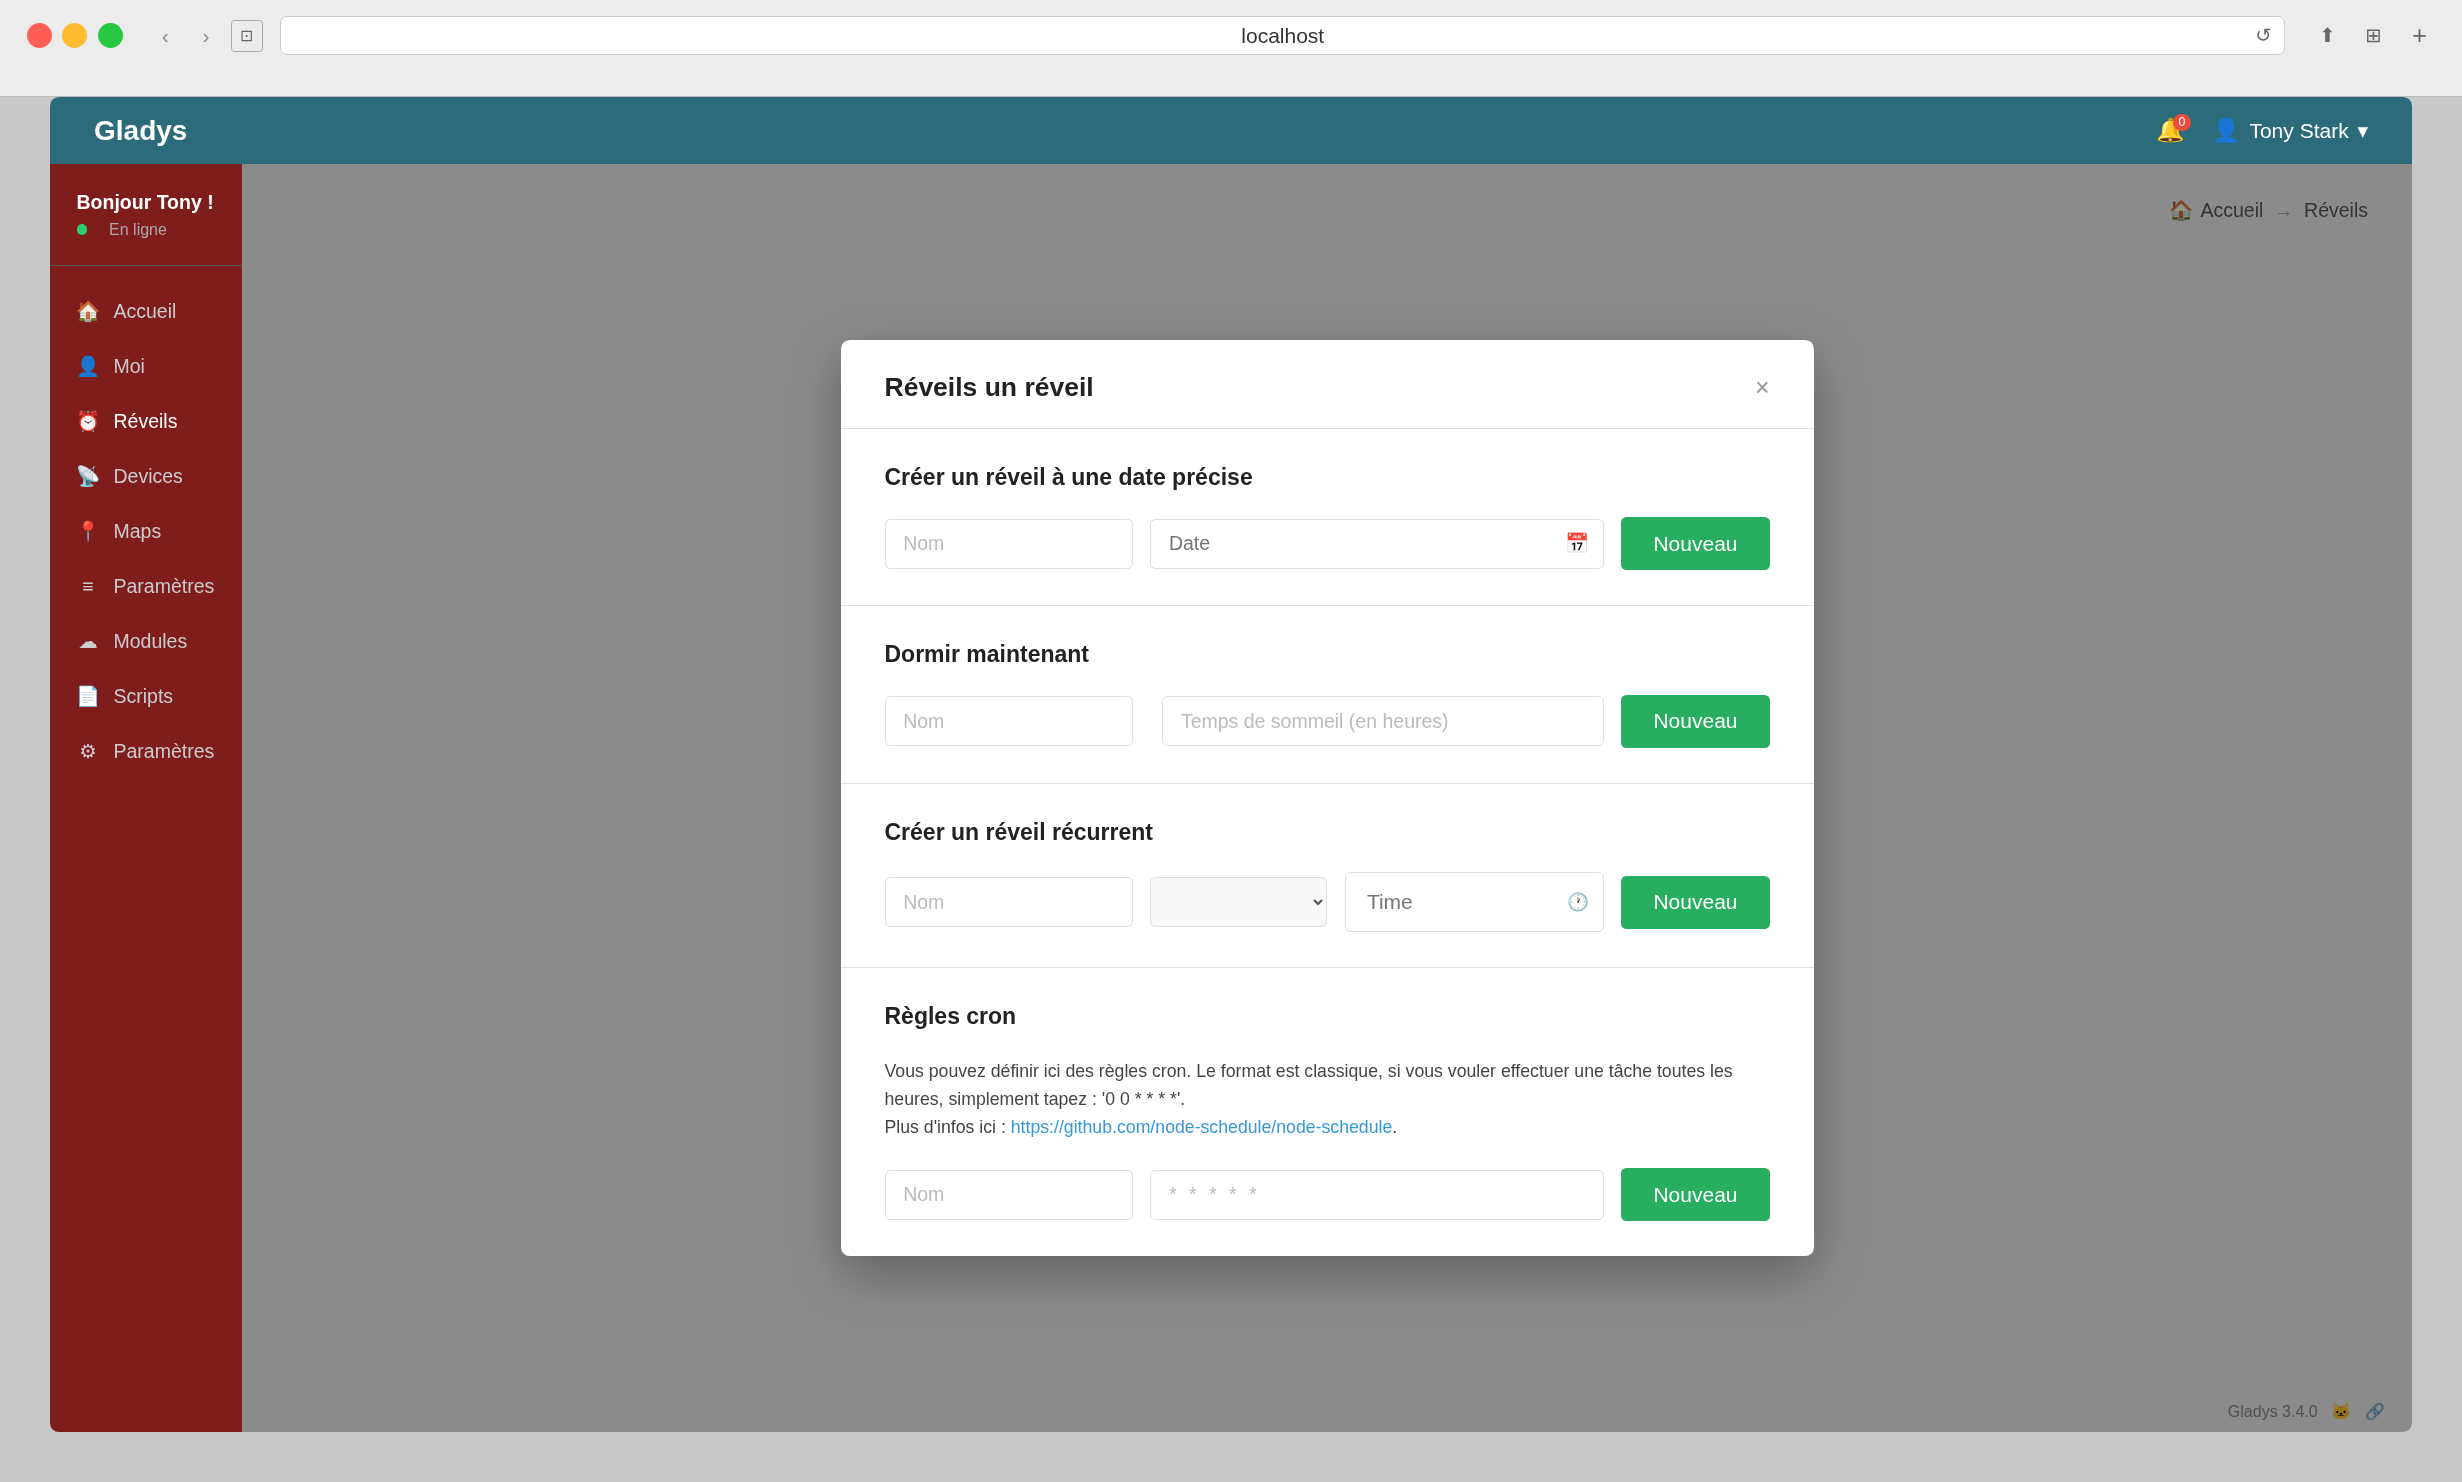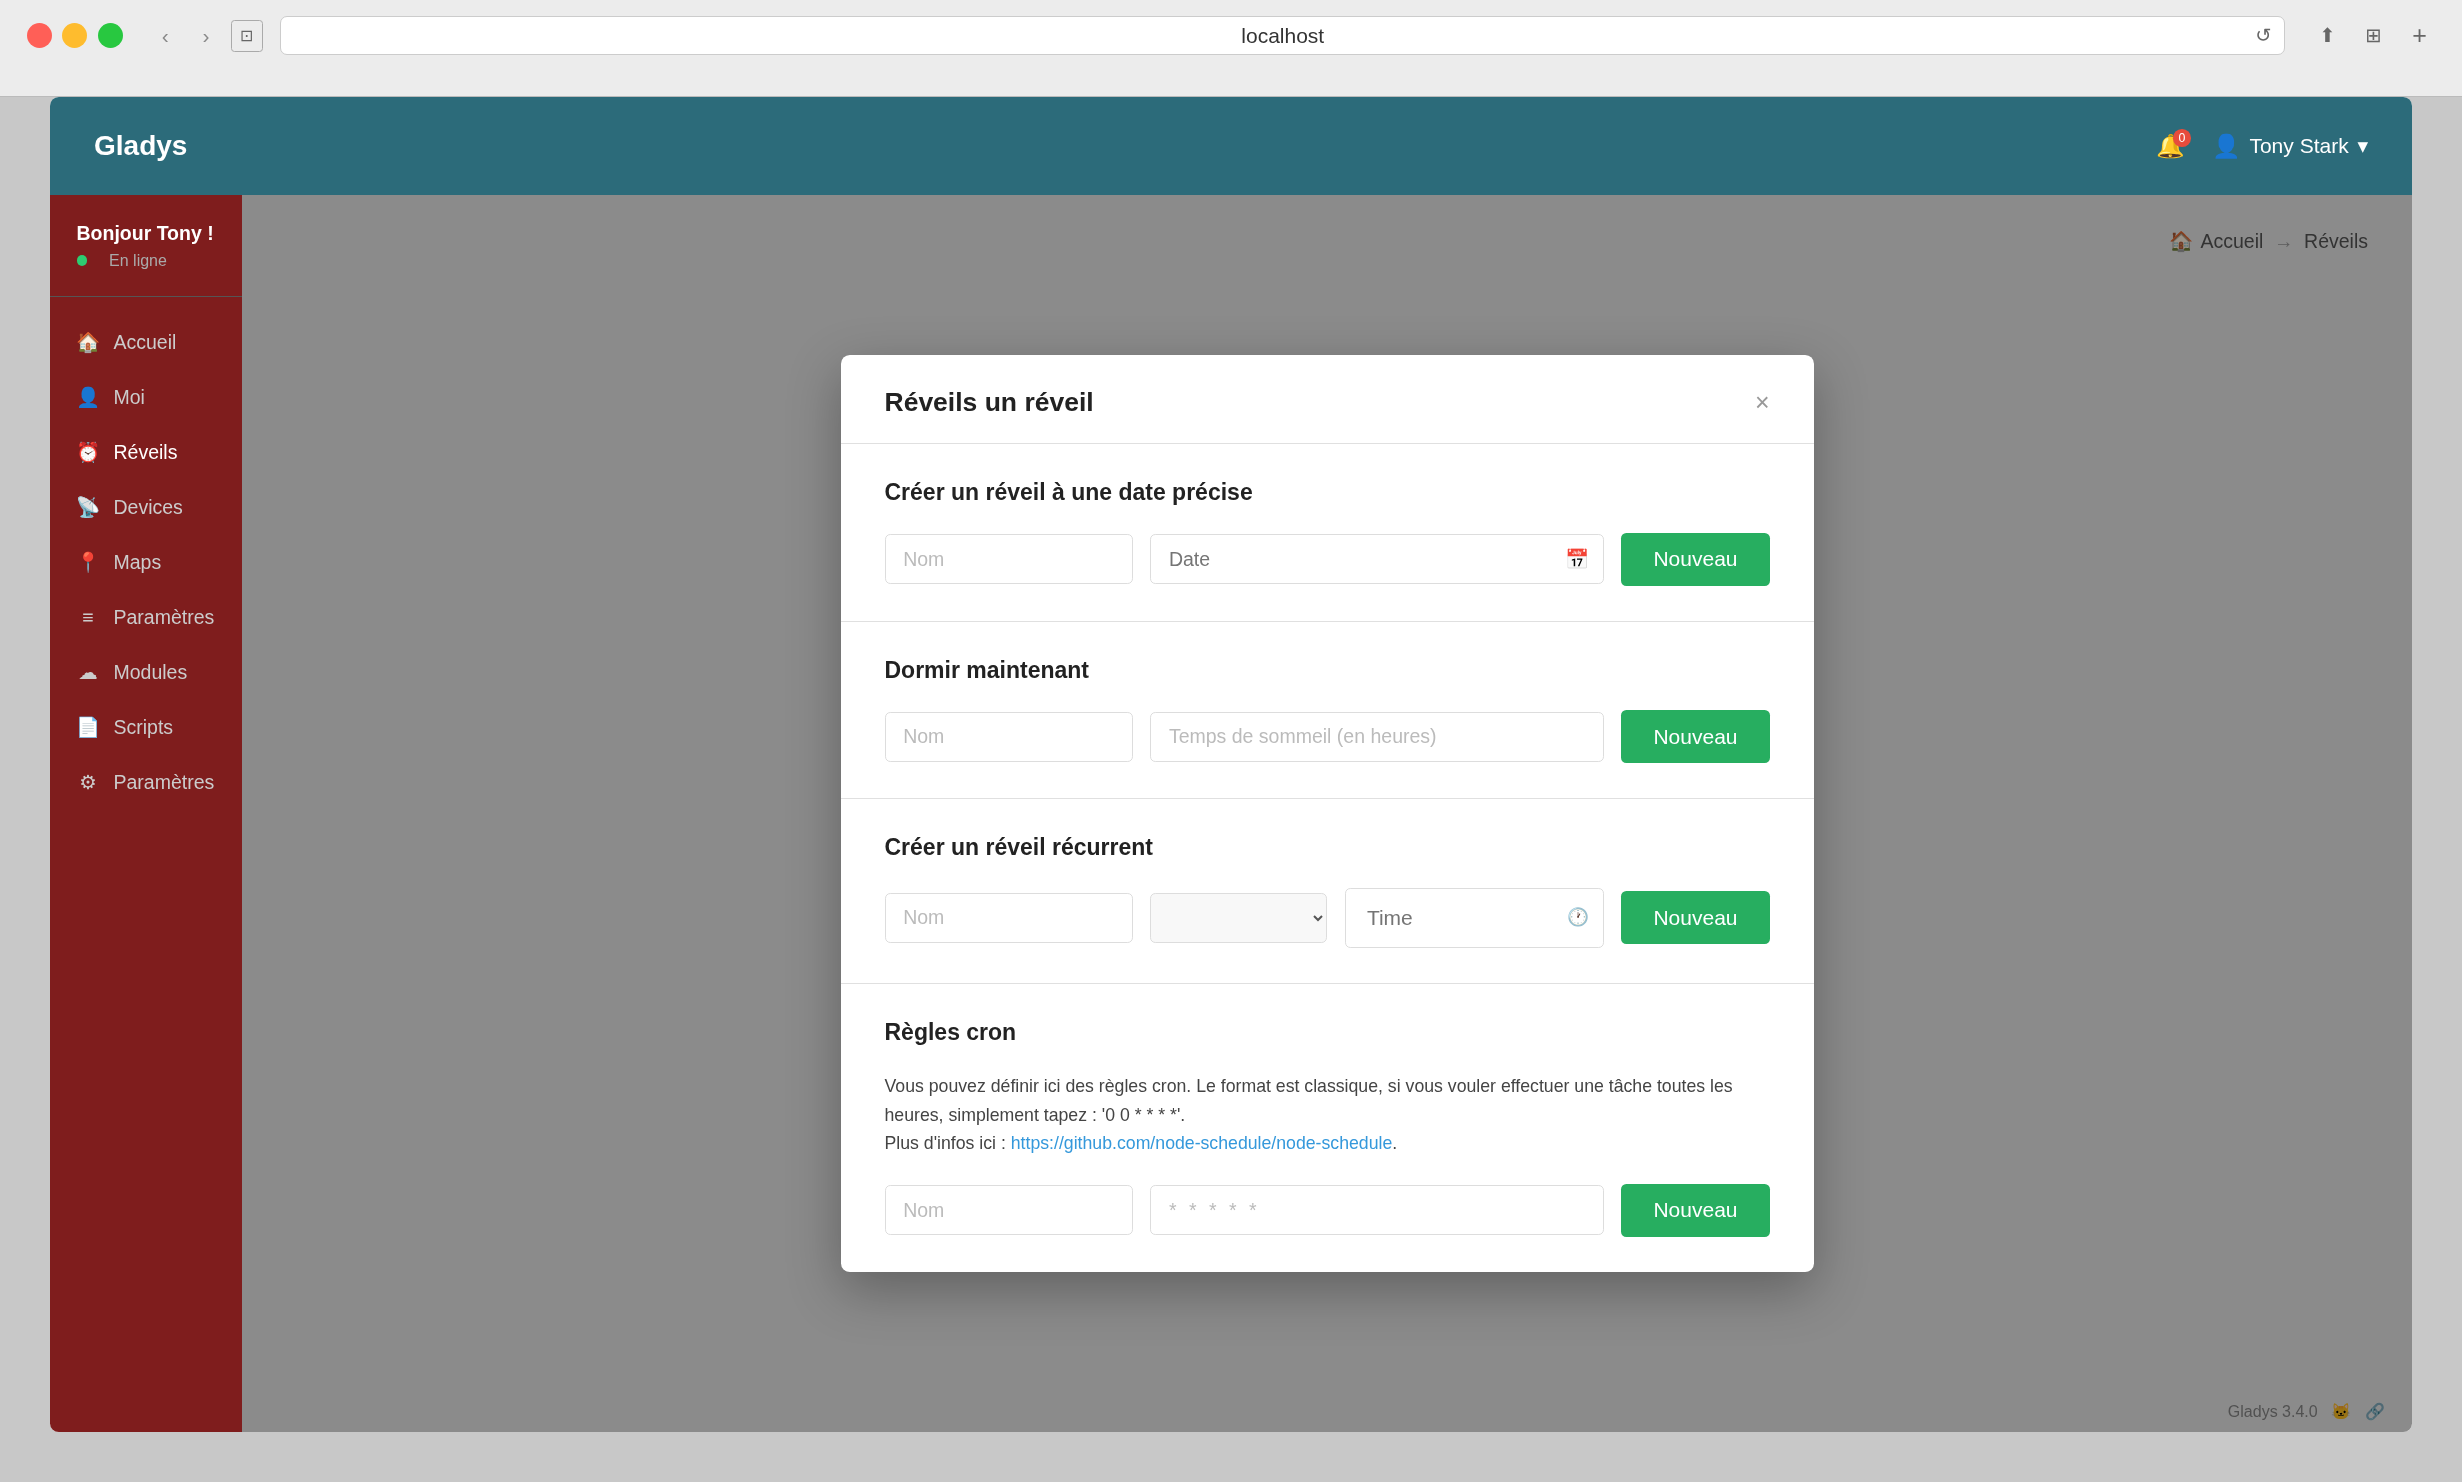--- a/index.html
+++ b/index.html
@@ -114,21 +114,21 @@
       background: #f0f0f0;
       border-radius: 8.8px;
       overflow: hidden;
       display: flex;
       flex-direction: column;
     }
 
     
     .app-header {
       background: #2c6b7a;
-      height: 98px;
+      height: 67px;
       display: flex;
       align-items: center;
       padding: 0 44px;
       flex-shrink: 0;
     }
     .app-logo {
       color: #fff;
       font-size: 28px;
       font-weight: 600;
       margin-right: auto;
@@ -353,20 +353,21 @@
     }
     .input-date-icon {
       position: absolute;
       right: 14px;
       font-size: 19.5px;
       color: #555;
       pointer-events: none;
     }
     .input-sleep {
       flex: 1;
+      margin-left: 12px;
     }
     .input-time {
       flex: 1;
       display: flex;
       align-items: center;
       position: relative;
     }
     .input-time input {
       width: 100%;
       height: 60px;

